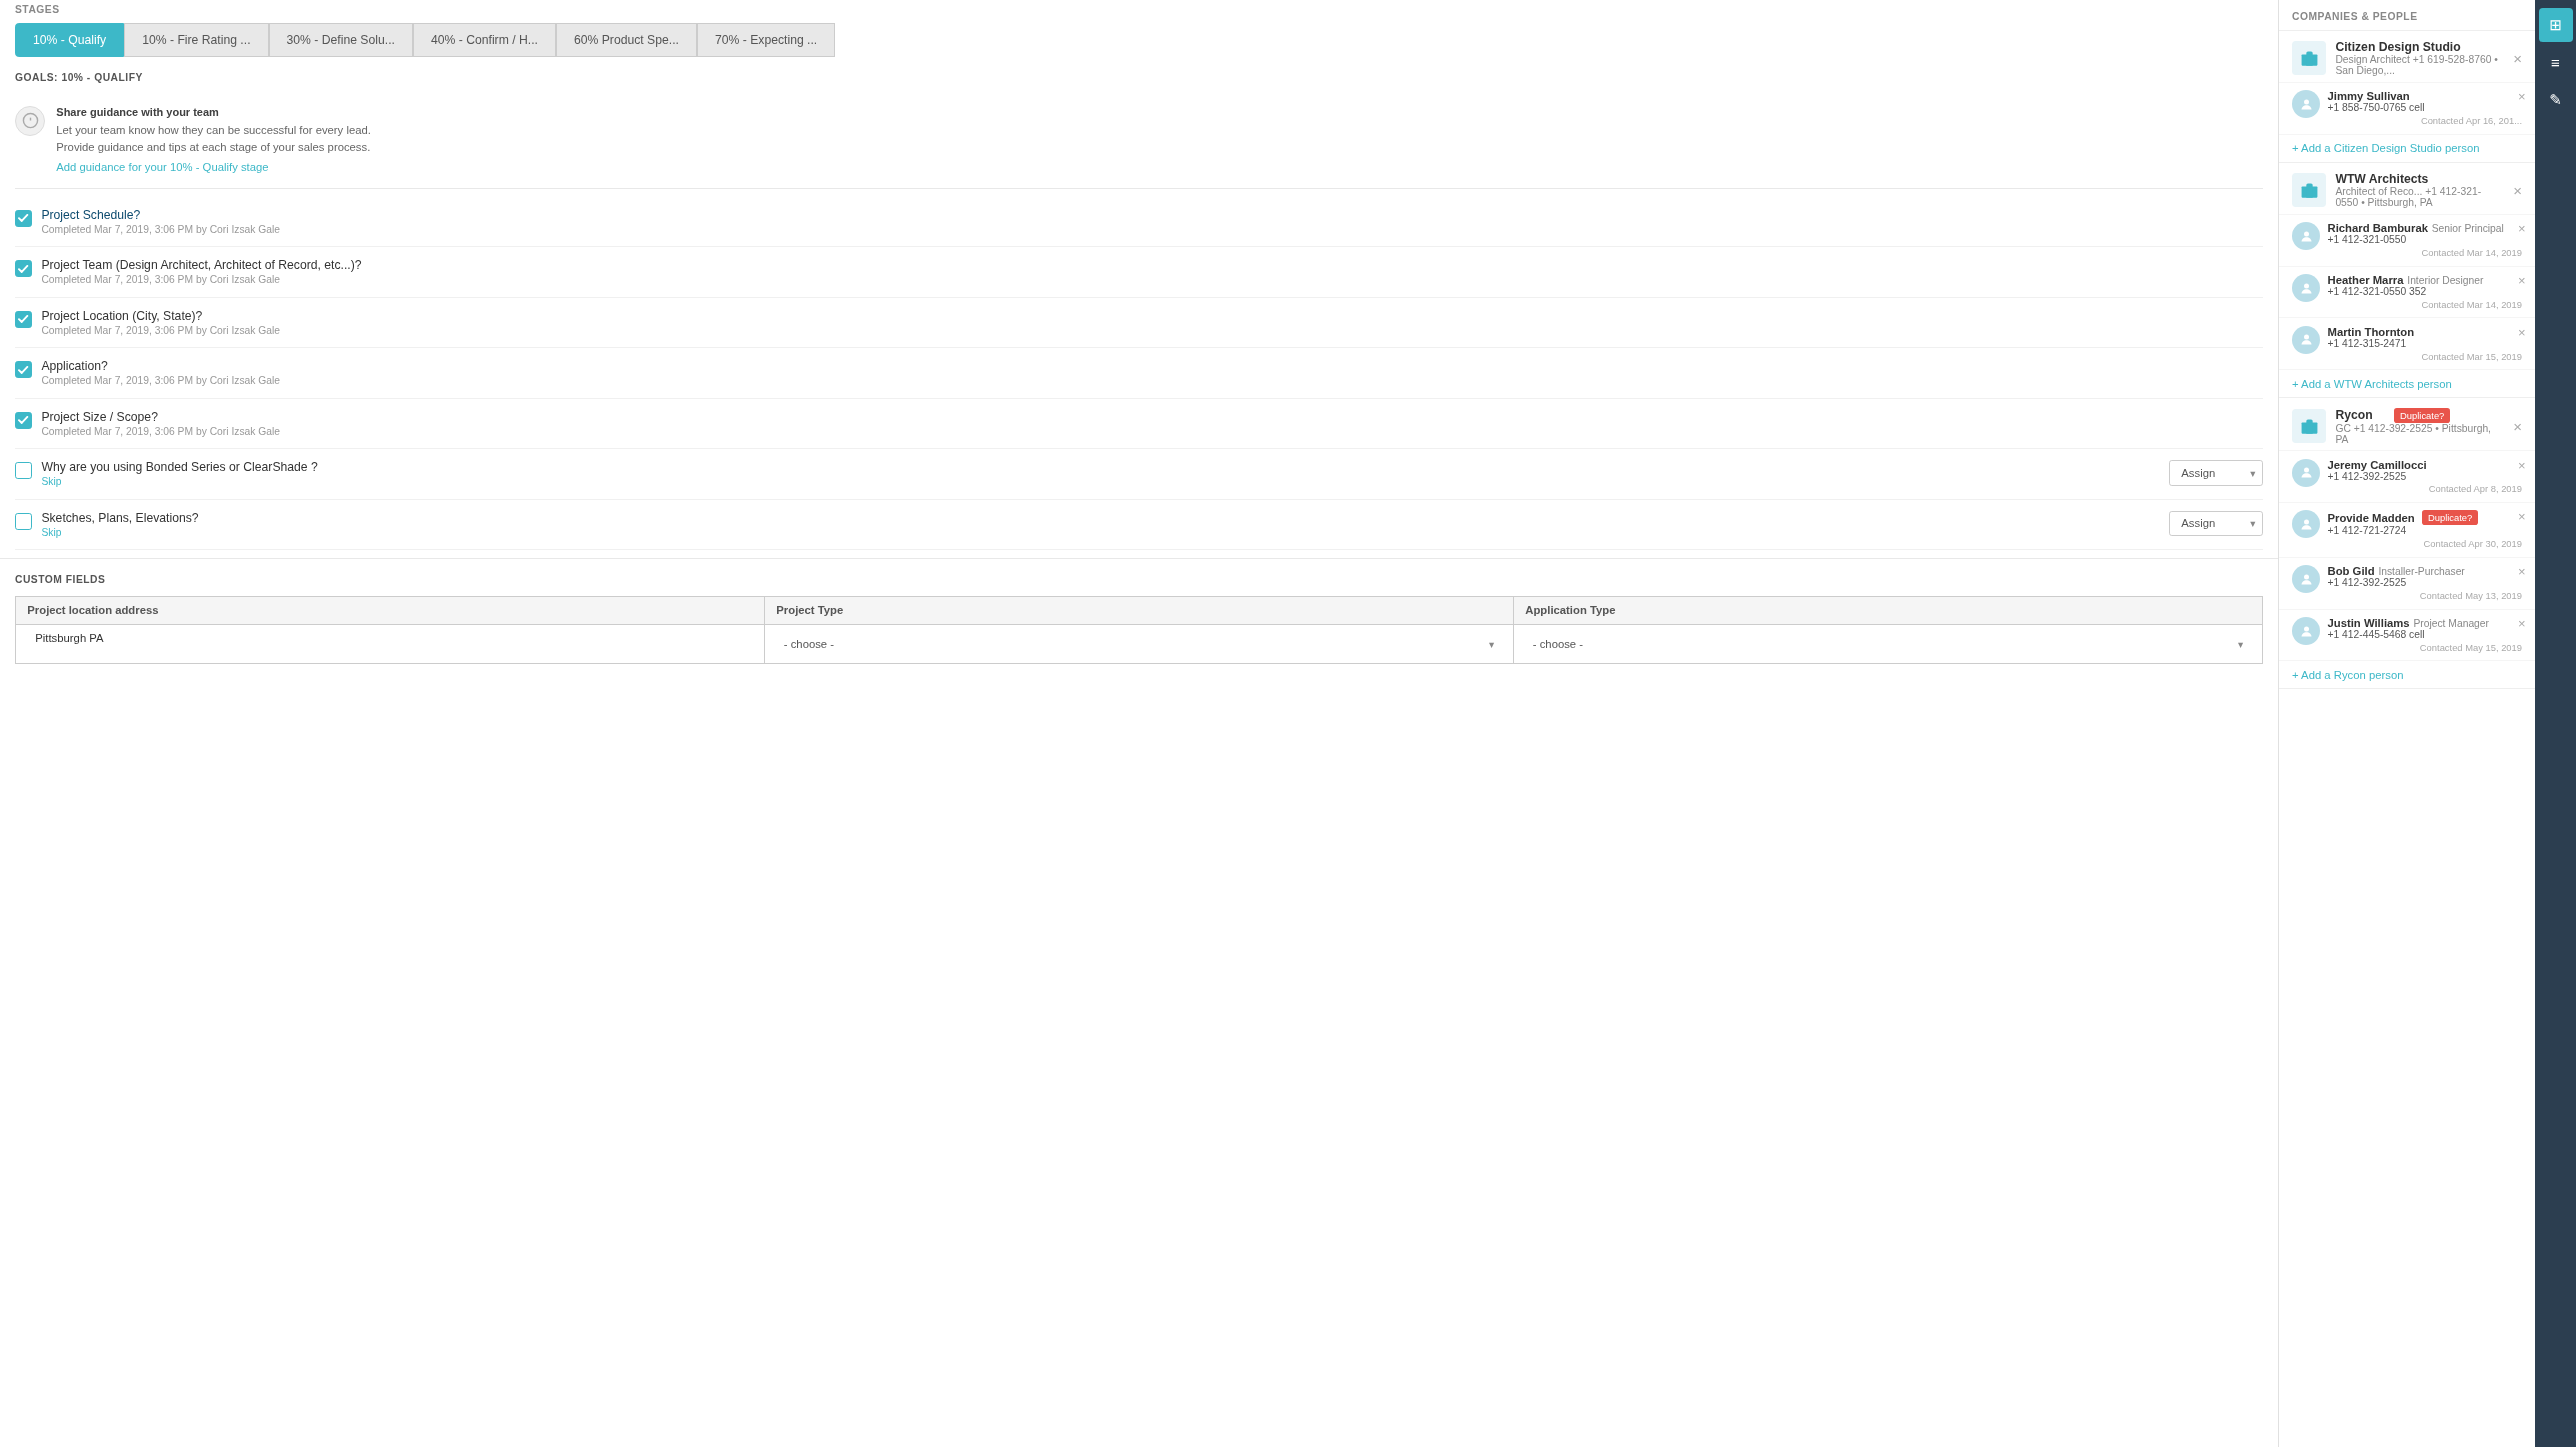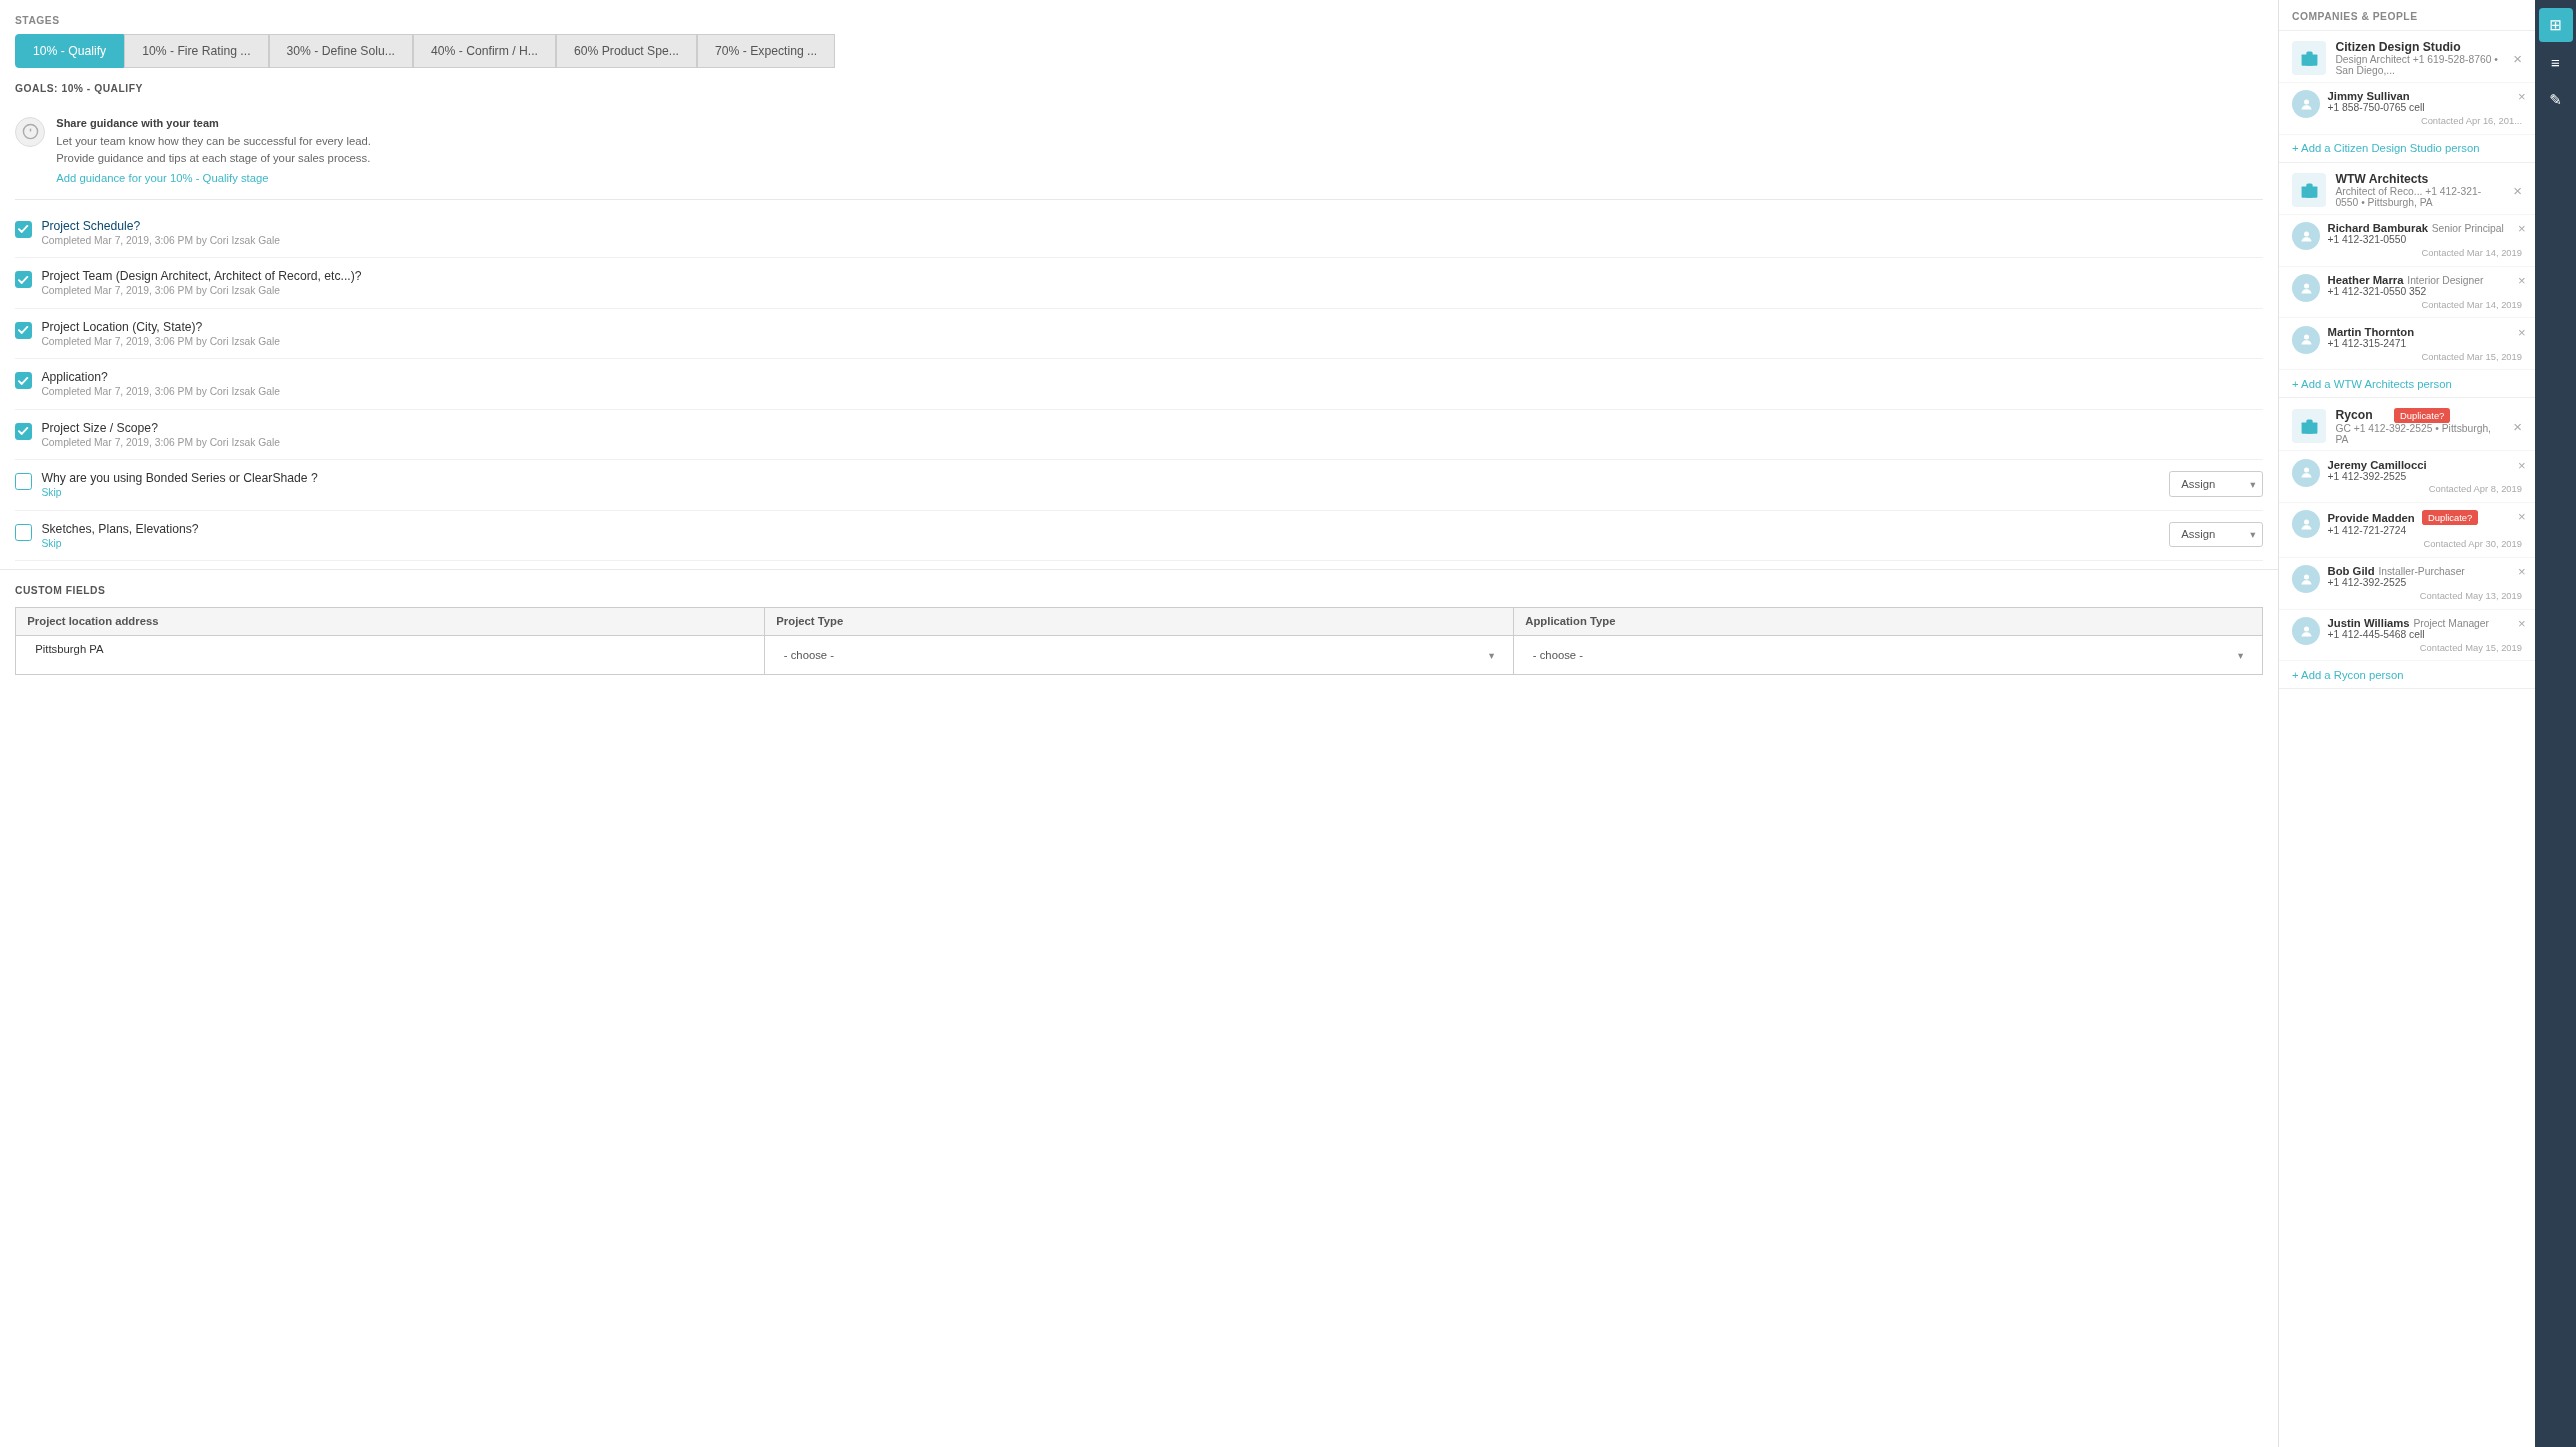--- a/index.html
+++ b/index.html
@@ -2,21 +2,21 @@
 <html style="font-size:15px"><head>
   <meta charset="utf-8">
   <style>
     * { box-sizing: border-box; margin: 0; padding: 0; }
     body { font-family: -apple-system, BlinkMacSystemFont, 'Segoe UI', Arial, sans-serif; font-size: 12.2px; background: #f5f5f5; color: #333; display: flex; height: 100vh; overflow: hidden; }
 
     
     .main-content { flex: 1; overflow-y: auto; background: #fff; }
 
     
-    .stages-section { padding: 15px 15px 0; }
+    .stages-section { padding: 4px 15px 0; }
     .stages-label { font-size: 10.3px; font-weight: 600; color: #888; letter-spacing: 0.5px; margin-bottom: 7.5px; }
     .stages-tabs { display: flex; gap: 0; }
     .stage-tab { padding: 9.4px 17px; font-size: 12.2px; background: #e8e8e8; color: #555; border: 0.9px solid #ccc; cursor: pointer; white-space: nowrap; overflow: hidden; text-overflow: ellipsis; max-width: 169px; }
     .stage-tab.active { background: #3db8c8; color: #fff; border-color: #3db8c8; border-radius: 3.8px 0 0 3.8px; }
 
     
     .goals-section { padding: 15px 15px 0; }
     .goals-label { font-size: 10.3px; font-weight: 700; color: #555; letter-spacing: 0.5px; margin-bottom: 11.3px; }
 
     

